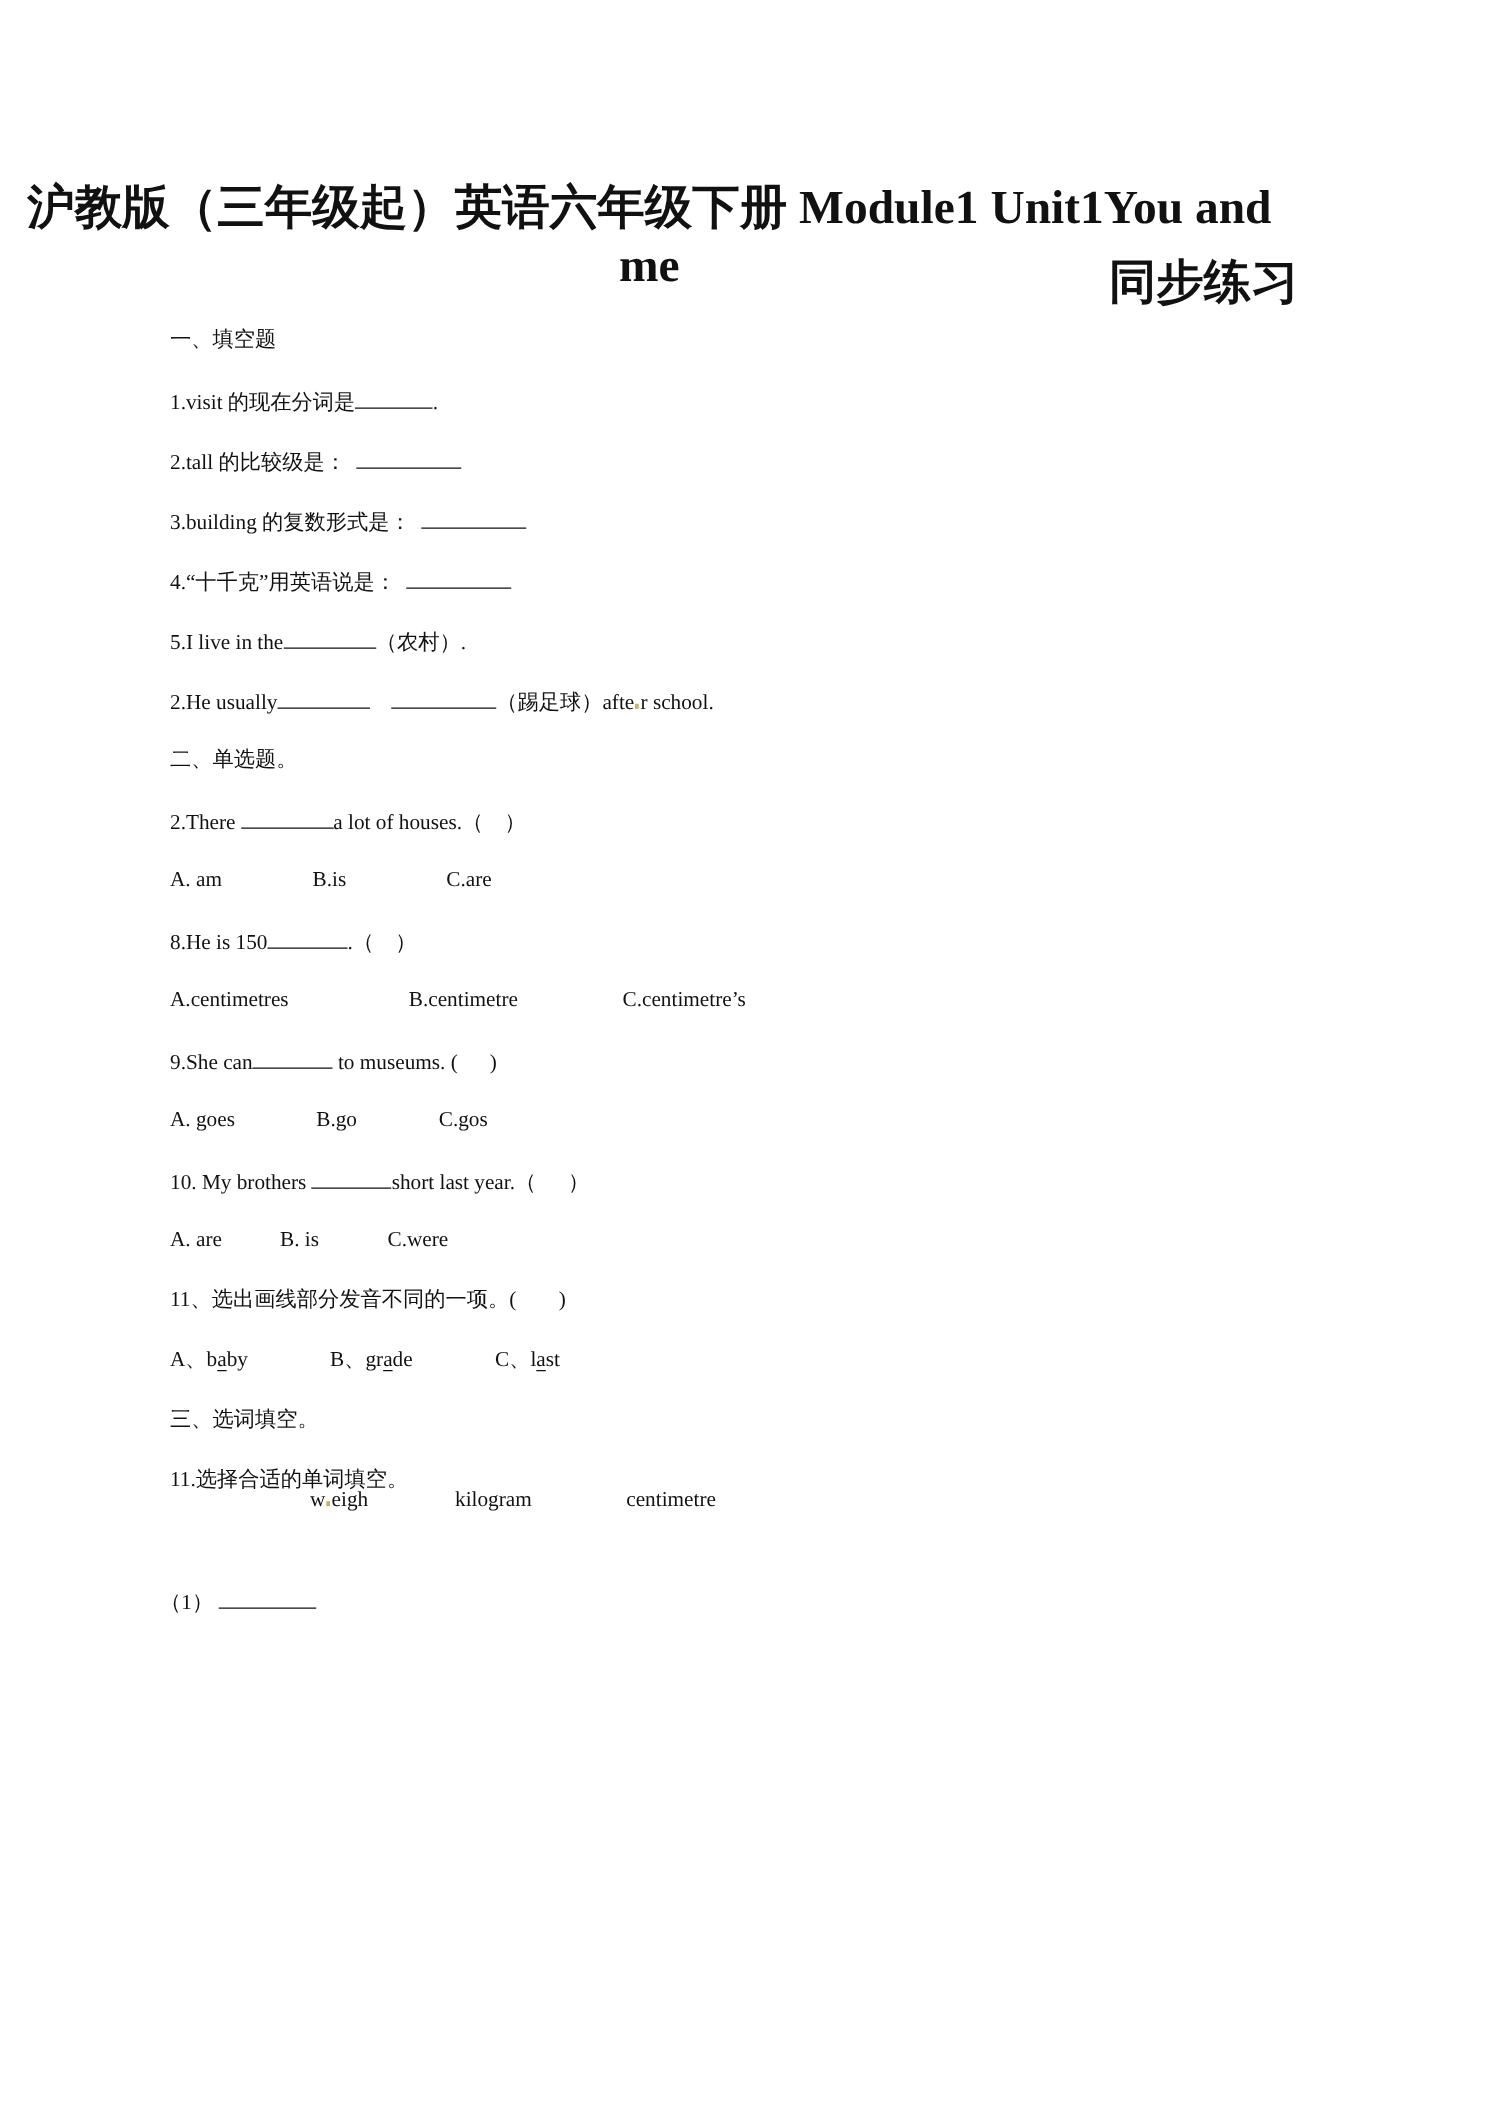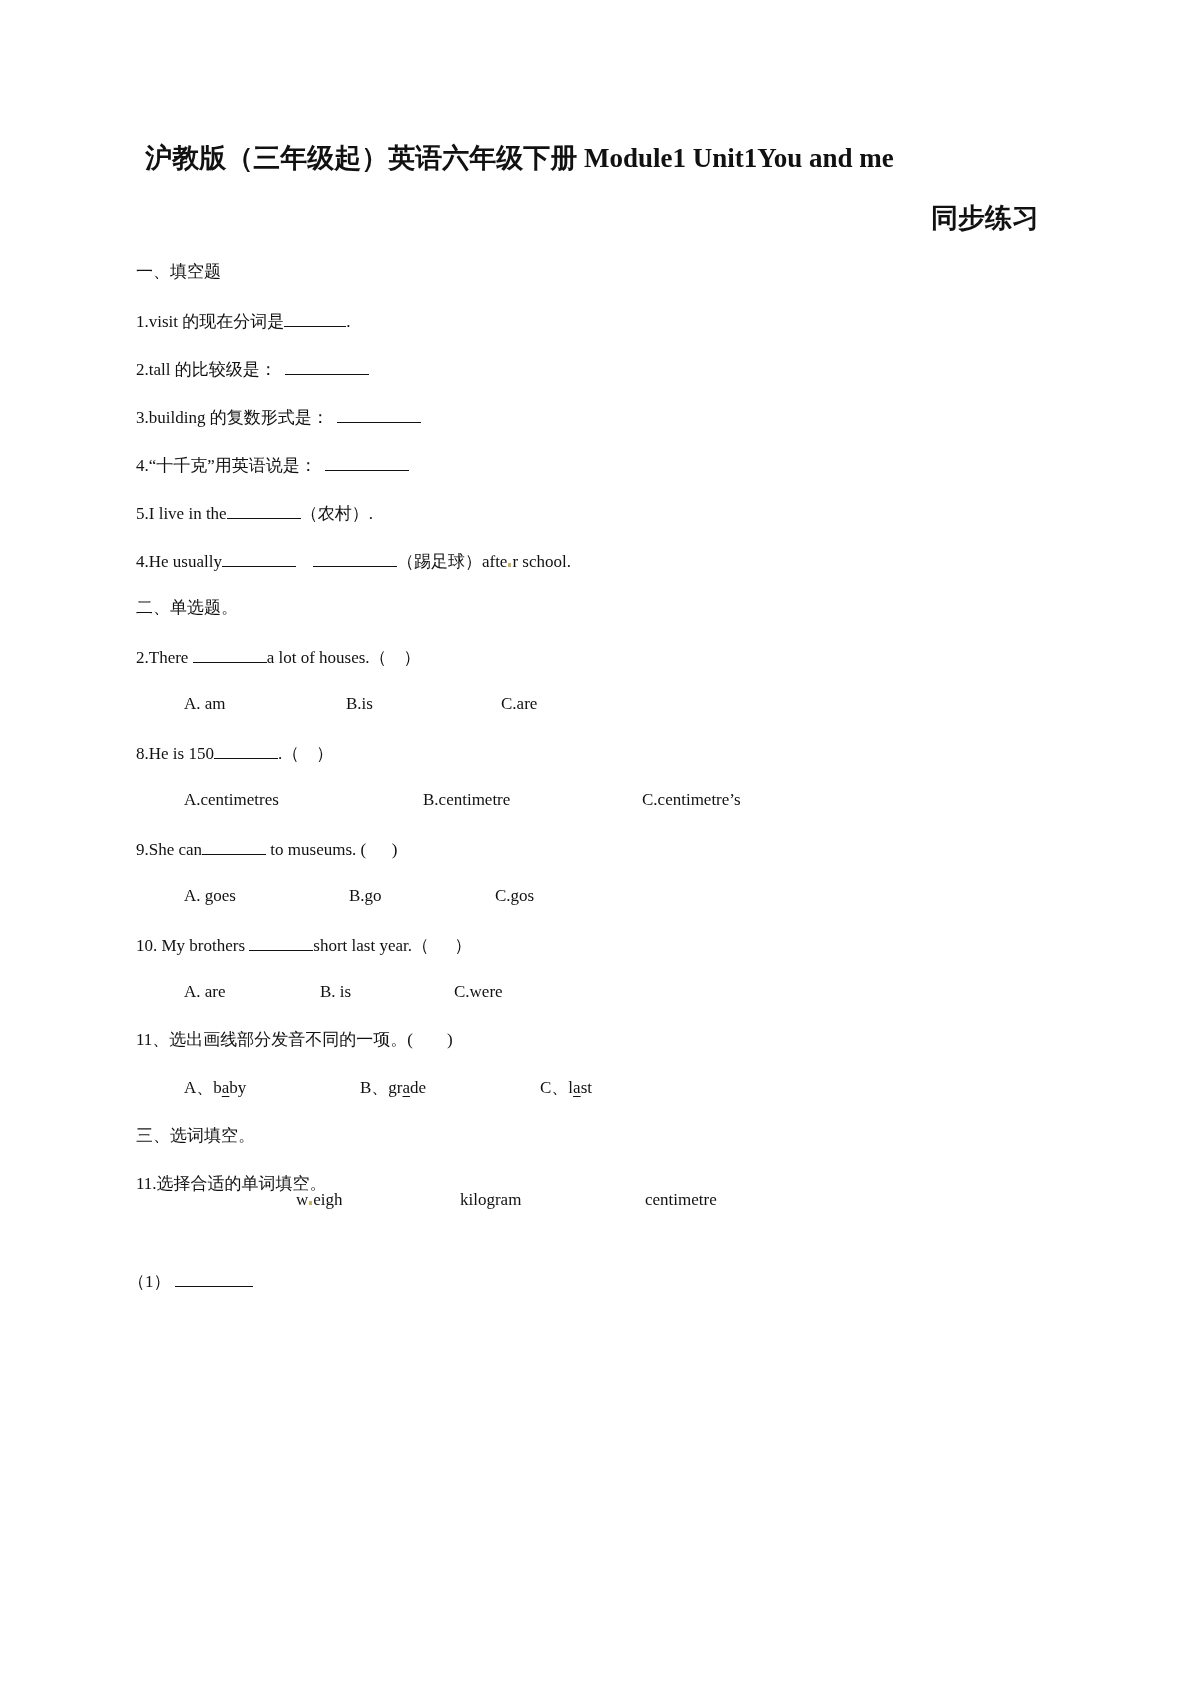--- a/index.html
+++ b/index.html
@@ -1,24 +1,24 @@
 <!DOCTYPE html>
 <html><head>
 <meta charset="utf-8">
 <style>
   html, body { margin:0; padding:0; background:#ffffff; }
   body { width:1191px; height:1684px; position:relative; overflow:hidden;
          font-family:"Liberation Serif","DejaVu Serif",serif; color:#111; }
   .title { position:absolute; left:0; width:1039px; text-align:center;
-           font-weight:bold; font-size:27px; letter-spacing:0; }
+           font-weight:bold; font-size:38px; letter-spacing:0; }
   .t1 { top:140px; }
   .t2 { top:200px;text-align:right; }
   .line { position:absolute; left:136px; font-size:17px; white-space:pre; line-height:28px; }
   .blank { display:inline-block; border-bottom:1.5px solid #111; height:20px; vertical-align:baseline; }
-  .opt { display:inline-block;margin-left:48px; }
+  .opt { display:inline-block; }
   .ul { text-decoration:underline; text-underline-offset:3px; }
   .mark { display:inline-block; width:3px; height:4px; background:#c8b26a; vertical-align:baseline; margin:0 1px; }
 </style>
 </head>
 <body>
 
 <div class="title t1">沪教版（三年级起）英语六年级下册 Module1 Unit1You and me</div>
 <div class="title t2">同步练习</div>
 
 <div class="line" style="top:258px">一、填空题</div>
@@ -26,21 +26,21 @@
 <div class="line" style="top:306px"><span>1.visit 的现在分词是</span><span class="blank" style="width:62px"></span><span>.</span></div>
 
 <div class="line" style="top:354px"><span>2.tall 的比较级是：</span>  <span class="blank" style="width:84px"></span></div>
 
 <div class="line" style="top:402px"><span>3.building 的复数形式是：</span>  <span class="blank" style="width:84px"></span></div>
 
 <div class="line" style="top:450px"><span>4.“十千克”用英语说是：</span>  <span class="blank" style="width:84px"></span></div>
 
 <div class="line" style="top:498px"><span>5.I live in the</span><span class="blank" style="width:74px"></span><span>（农村）.</span></div>
 
-<div class="line" style="top:546px"><span>4.He usually</span><span class="blank" style="width:74px"></span>    <span class="blank" style="width:84px"></span><span>（踢足球）afte</span><span class="mark"></span><span>r school.</span></div>
+<div class="line" style="top:546px"><span>2.He usually</span><span class="blank" style="width:74px"></span>    <span class="blank" style="width:84px"></span><span>（踢足球）afte</span><span class="mark"></span><span>r school.</span></div>
 
 <div class="line" style="top:594px">二、单选题。</div>
 
 <div class="line" style="top:642px"><span>2.There </span><span class="blank" style="width:74px"></span><span>a lot of houses.（    ）</span></div>
 
 <div class="line" style="top:690px"><span class="opt" style="width:114px">A. am</span><span class="opt" style="width:107px">B.is</span><span class="opt">C.are</span></div>
 
 <div class="line" style="top:738px"><span>8.He is 150</span><span class="blank" style="width:64px"></span><span>.（    ）</span></div>
 
 <div class="line" style="top:786px"><span class="opt" style="width:191px">A.centimetres</span><span class="opt" style="width:171px">B.centimetre</span><span class="opt">C.centimetre’s</span></div>

